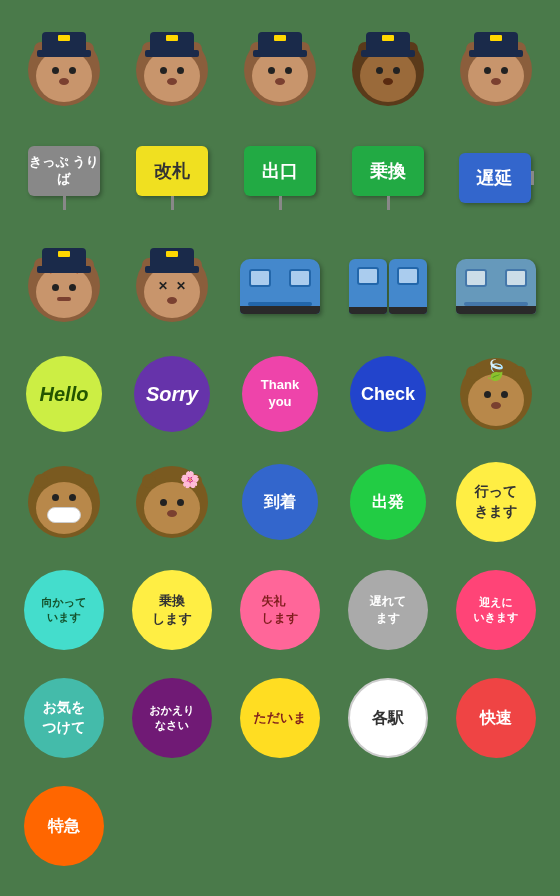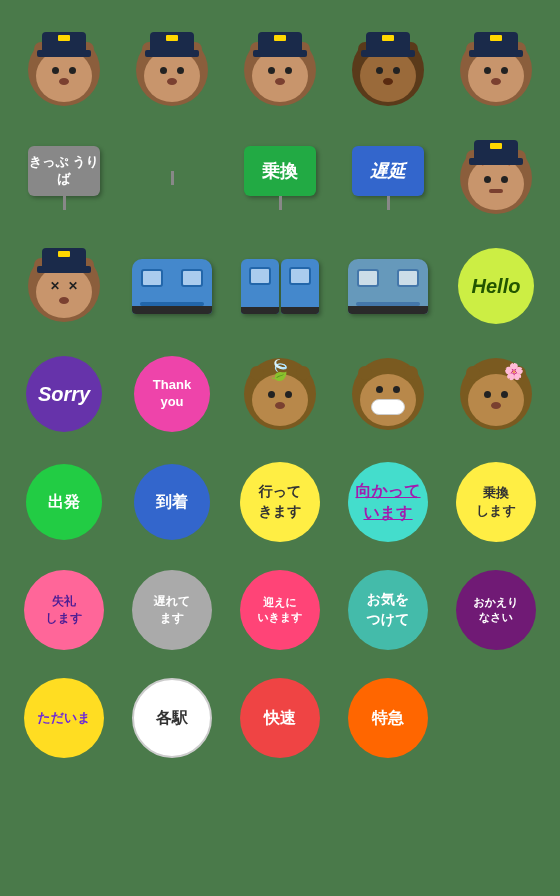--- a/index.html
+++ b/index.html
@@ -136,34 +136,41 @@
   <div class="cell">
     <div style="display:flex;flex-direction:column;align-items:center;">
       <div style="width:72px;height:50px;background:#888;border-radius:6px;display:flex;align-items:center;justify-content:center;color:white;font-weight:bold;font-size:13px;text-align:center;line-height:1.3;box-shadow:2px 2px 4px rgba(0,0,0,0.3);">きっぷ
 うりば</div>
       <div style="width:3px;height:14px;background:#888;"></div>
     </div>
   </div>
 
   <div class="cell">
     <div style="display:flex;flex-direction:column;align-items:center;">
-      <div style="width:3px;height:14px;background:#888;"></div>
-    </div>
-  </div>
-
+      <div style="width:72px;height:50px;background:#f0e020;border-radius:6px;display:flex;align-items:center;justify-content:center;color:#333;font-weight:bold;font-size:18px;text-align:center;box-shadow:2px 2px 4px rgba(0,0,0,0.3);">改札</div>
+      <div style="width:3px;height:14px;background:#888;"></div>
+    </div>
+  </div>
+
+  <div class="cell">
+    <div style="display:flex;flex-direction:column;align-items:center;">
+      <div style="width:72px;height:50px;background:#22aa44;border-radius:6px;display:flex;align-items:center;justify-content:center;color:white;font-weight:bold;font-size:18px;text-align:center;box-shadow:2px 2px 4px rgba(0,0,0,0.3);">出口</div>
+      <div style="width:3px;height:14px;background:#888;"></div>
+    </div>
+  </div>
 
   <div class="cell">
     <div style="display:flex;flex-direction:column;align-items:center;">
       <div style="width:72px;height:50px;background:#22aa44;border-radius:6px;display:flex;align-items:center;justify-content:center;color:white;font-weight:bold;font-size:18px;text-align:center;box-shadow:2px 2px 4px rgba(0,0,0,0.3);">乗換</div>
       <div style="width:3px;height:14px;background:#888;"></div>
     </div>
   </div>
 
   <div class="cell">
-    <div style="display:flex;flex-direction:column;align-items:center;font-style:italic;">
+    <div style="display:flex;flex-direction:row;align-items:center;">
       <div style="width:72px;height:50px;background:#3366cc;border-radius:6px;display:flex;align-items:center;justify-content:center;color:white;font-weight:bold;font-size:18px;text-align:center;box-shadow:2px 2px 4px rgba(0,0,0,0.3);">遅延</div>
       <div style="width:3px;height:14px;background:#888;"></div>
     </div>
   </div>
 
   <div class="cell">
     <div style="width:72px;height:72px;border-radius:50%;background:#8B5E3C;position:relative;display:flex;align-items:flex-end;justify-content:center;">
       <div style="position:absolute;top:-2px;left:50%;transform:translateX(-50%);width:44px;height:22px;background:#1a2a4a;border-radius:4px 4px 0 0;z-index:2;">
         <div style="position:absolute;bottom:-3px;left:-5px;width:54px;height:7px;background:#1a2a4a;border-radius:2px;"></div>
         <div style="width:12px;height:6px;background:#ffd700;border-radius:1px;margin:3px auto 0;"></div>
@@ -237,20 +244,23 @@
   </div>
 
   <div class="cell">
     <div style="width:76px;height:76px;border-radius:50%;background:#6633aa;display:flex;align-items:center;justify-content:center;font-weight:bold;font-size:20px;color:white;font-style:italic;">Sorry</div>
   </div>
 
   <div class="cell">
     <div style="width:76px;height:76px;border-radius:50%;background:#ee44aa;display:flex;align-items:center;justify-content:center;font-weight:bold;font-size:13px;color:white;text-align:center;line-height:1.3;">Thank<br>you</div>
   </div>
 
+  <div class="cell">
+    <div style="width:76px;height:76px;border-radius:50%;background:#2244cc;display:flex;align-items:center;justify-content:center;font-weight:bold;font-size:18px;color:white;">Check</div>
+  </div>
 
 
   <div class="cell">
     <div style="width:72px;height:72px;border-radius:50%;background:#7a5a20;position:relative;display:flex;align-items:flex-end;justify-content:center;">
       <div style="position:absolute;top:8px;left:6px;width:14px;height:14px;background:#7a5a20;border-radius:50%;"></div>
       <div style="position:absolute;top:8px;right:6px;width:14px;height:14px;background:#7a5a20;border-radius:50%;"></div>
       <div style="width:56px;height:52px;background:#b8884a;border-radius:50%;position:absolute;bottom:4px;display:flex;flex-direction:column;align-items:center;justify-content:center;">
         <div style="display:flex;gap:10px;margin-bottom:4px;">
           <div style="width:7px;height:7px;background:#222;border-radius:50%;"></div>
           <div style="width:7px;height:7px;background:#222;border-radius:50%;"></div>
@@ -285,64 +295,64 @@
           <div style="width:7px;height:7px;background:#222;border-radius:50%;"></div>
           <div style="width:7px;height:7px;background:#222;border-radius:50%;"></div>
         </div>
         <div style="width:10px;height:7px;background:#7a4030;border-radius:50%;"></div>
       </div>
       <div style="position:absolute;top:4px;right:8px;font-size:16px;">🌸</div>
     </div>
   </div>
 
   <div class="cell">
+    <div style="width:76px;height:76px;border-radius:50%;background:#3366cc;display:flex;align-items:center;justify-content:center;font-weight:bold;font-size:16px;color:white;">到着</div>
+  </div>
+
+  <div class="cell">
     <div style="width:76px;height:76px;border-radius:50%;background:#22cc44;display:flex;align-items:center;justify-content:center;font-weight:bold;font-size:16px;color:white;">出発</div>
   </div>
 
   <div class="cell">
-    <div style="width:76px;height:76px;border-radius:50%;background:#3366cc;display:flex;align-items:center;justify-content:center;font-weight:bold;font-size:16px;color:white;">到着</div>
-  </div>
-
-  <div class="cell">
     <div style="width:80px;height:80px;border-radius:50%;background:#ffee44;display:flex;align-items:center;justify-content:center;font-weight:bold;font-size:14px;color:#333;text-align:center;line-height:1.4;">行って<br>きます</div>
   </div>
 
   <div class="cell">
-    <div style="width:80px;height:80px;border-radius:50%;background:#44ddcc;display:flex;align-items:center;justify-content:center;font-weight:bold;font-size:16px;color:#a21caf;text-align:center;line-height:1.4;text-decoration:underline;">向かって<br>います</div>
+    <div style="width:80px;height:80px;border-radius:50%;background:#44ddcc;display:flex;align-items:center;justify-content:center;font-weight:bold;font-size:11px;color:#14532d;text-align:center;line-height:1.4;">向かって<br>います</div>
   </div>
 
   <div class="cell">
     <div style="width:80px;height:80px;border-radius:50%;background:#ffee44;display:flex;align-items:center;justify-content:center;font-weight:bold;font-size:13px;color:#333;text-align:center;line-height:1.4;">乗換<br>します</div>
   </div>
 
 
 
 
   <div class="cell">
-    <div style="width:80px;height:80px;border-radius:50%;background:#ff6699;display:flex;align-items:center;justify-content:center;font-weight:bold;font-size:12px;color:#4c1d95;text-align:center;line-height:1.4;">失礼<br>します</div>
+    <div style="width:80px;height:80px;border-radius:50%;background:#ff6699;display:flex;align-items:center;justify-content:center;font-weight:bold;font-size:12px;color:#7f1d1d;line-height:1.4;">失礼<br>します</div>
   </div>
 
   <div class="cell">
     <div style="width:80px;height:80px;border-radius:50%;background:#aaaaaa;display:flex;align-items:center;justify-content:center;font-weight:bold;font-size:12px;color:white;text-align:center;line-height:1.4;">遅れて<br>ます</div>
   </div>
 
   <div class="cell">
     <div style="width:80px;height:80px;border-radius:50%;background:#ff4477;display:flex;align-items:center;justify-content:center;font-weight:bold;font-size:11px;color:white;text-align:center;line-height:1.4;">迎えに<br>いきます</div>
   </div>
 
   <div class="cell">
     <div style="width:80px;height:80px;border-radius:50%;background:#44bbaa;display:flex;align-items:center;justify-content:center;font-weight:bold;font-size:14px;color:white;text-align:center;line-height:1.4;">お気を<br>つけて</div>
   </div>
 
   <div class="cell">
     <div style="width:80px;height:80px;border-radius:50%;background:#701a75;display:flex;align-items:center;justify-content:center;font-weight:bold;font-size:11px;color:white;text-align:center;line-height:1.4;">おかえり<br>なさい</div>
   </div>
 
   <div class="cell">
-    <div style="width:80px;height:80px;border-radius:50%;background:#ffdd22;display:flex;align-items:center;justify-content:center;font-weight:bold;font-size:13px;color:#6d28d9;text-align:center;line-height:1.4;">ただいま</div>
+    <div style="width:80px;height:80px;border-radius:50%;background:#ffdd22;display:flex;align-items:center;justify-content:center;font-weight:bold;font-size:13px;color:#7f1d1d;text-align:center;line-height:1.4;">ただいま</div>
   </div>
 
   <div class="cell">
     <div style="width:80px;height:80px;border-radius:50%;background:#ffffff;display:flex;align-items:center;justify-content:center;font-weight:bold;font-size:16px;color:#333;text-align:center;border:2px solid #ccc;">各駅</div>
   </div>
 
   <div class="cell">
     <div style="width:80px;height:80px;border-radius:50%;background:#ef4444;display:flex;align-items:center;justify-content:center;font-weight:bold;font-size:16px;color:white;text-align:center;">快速</div>
   </div>
 

